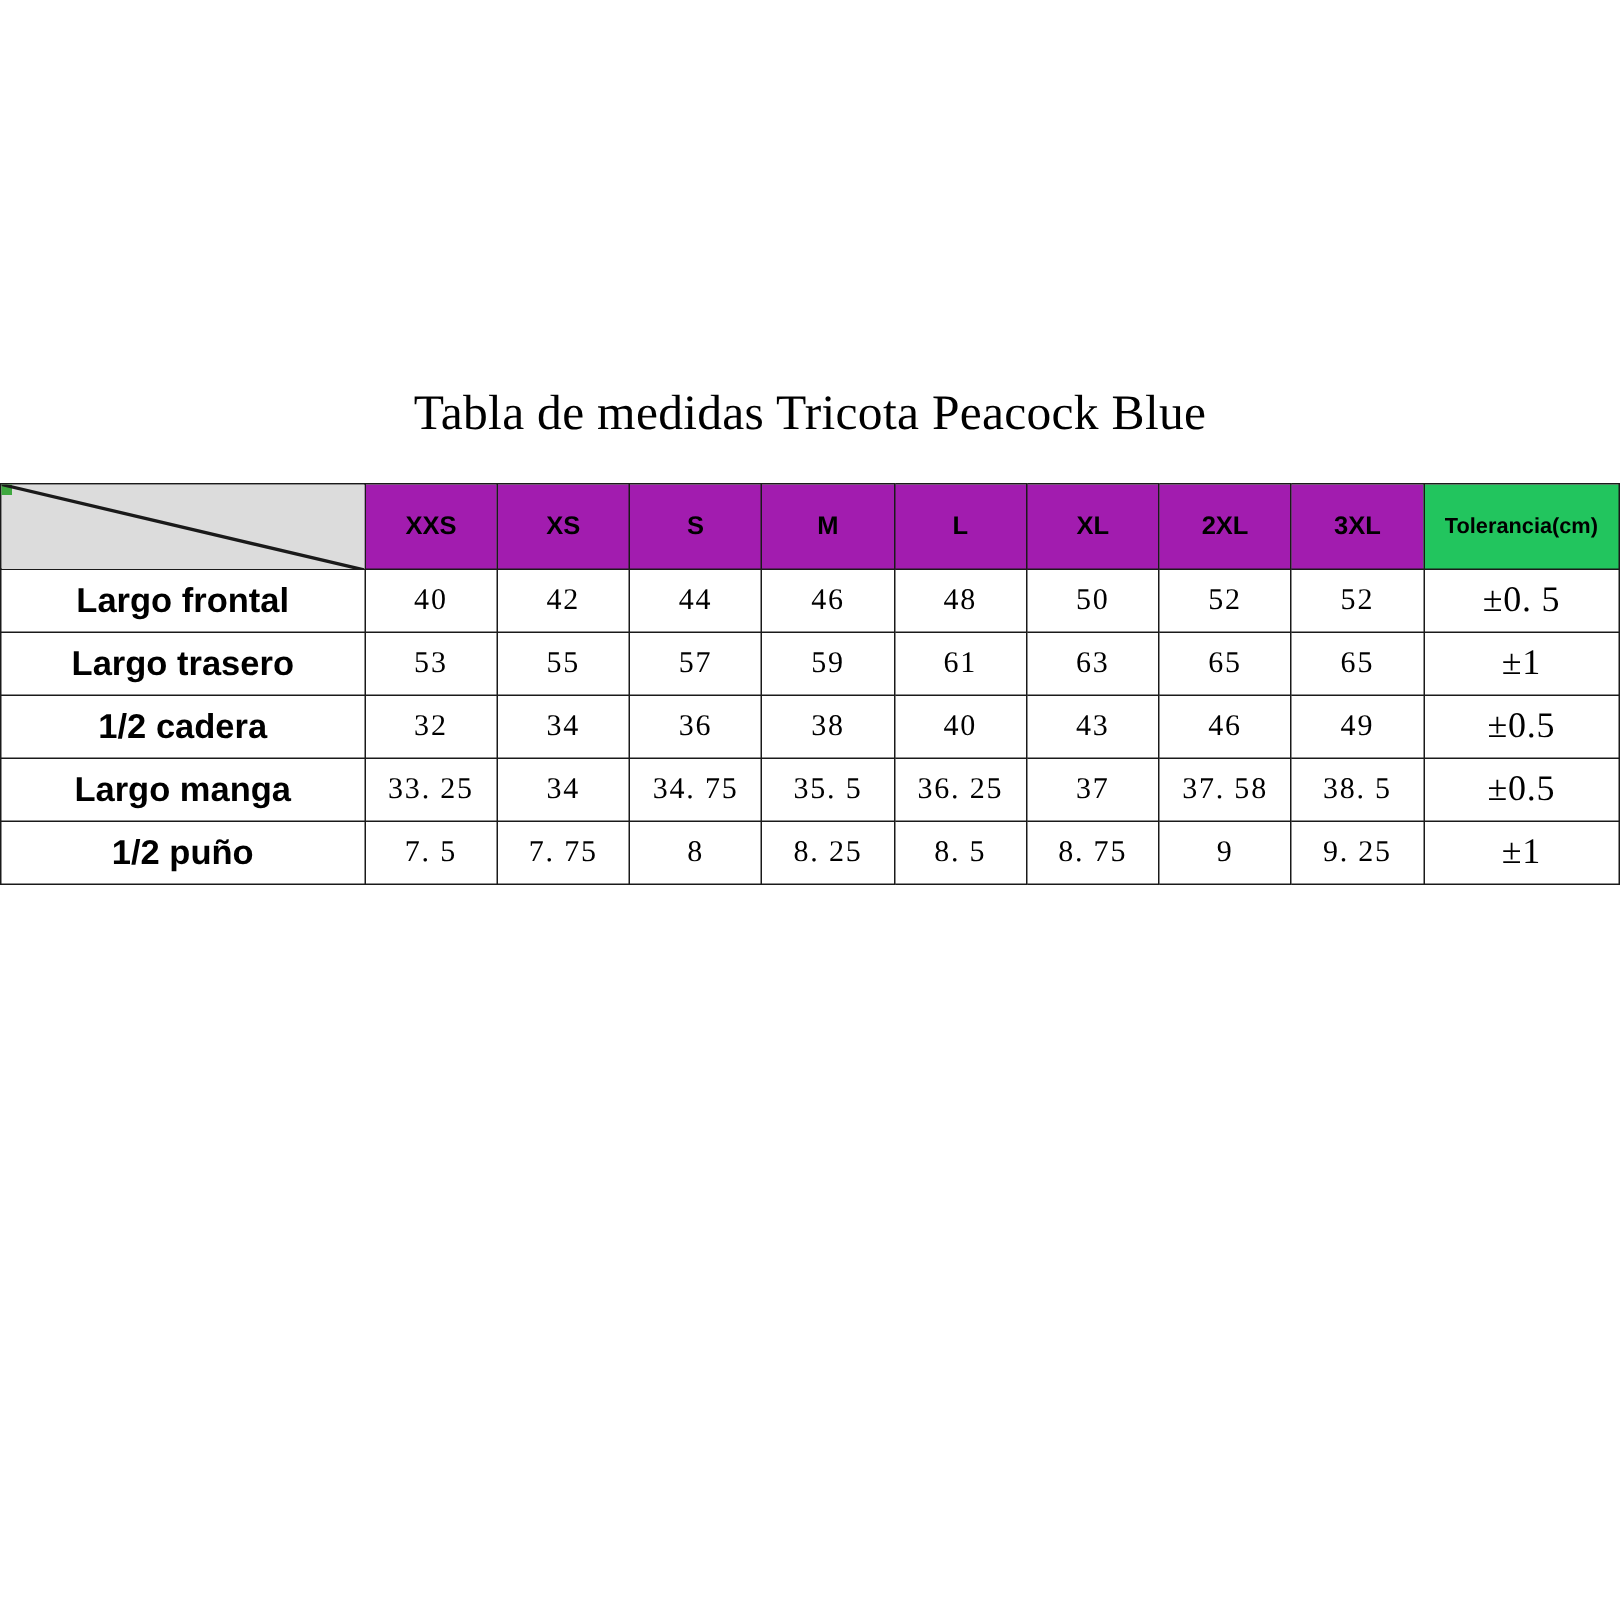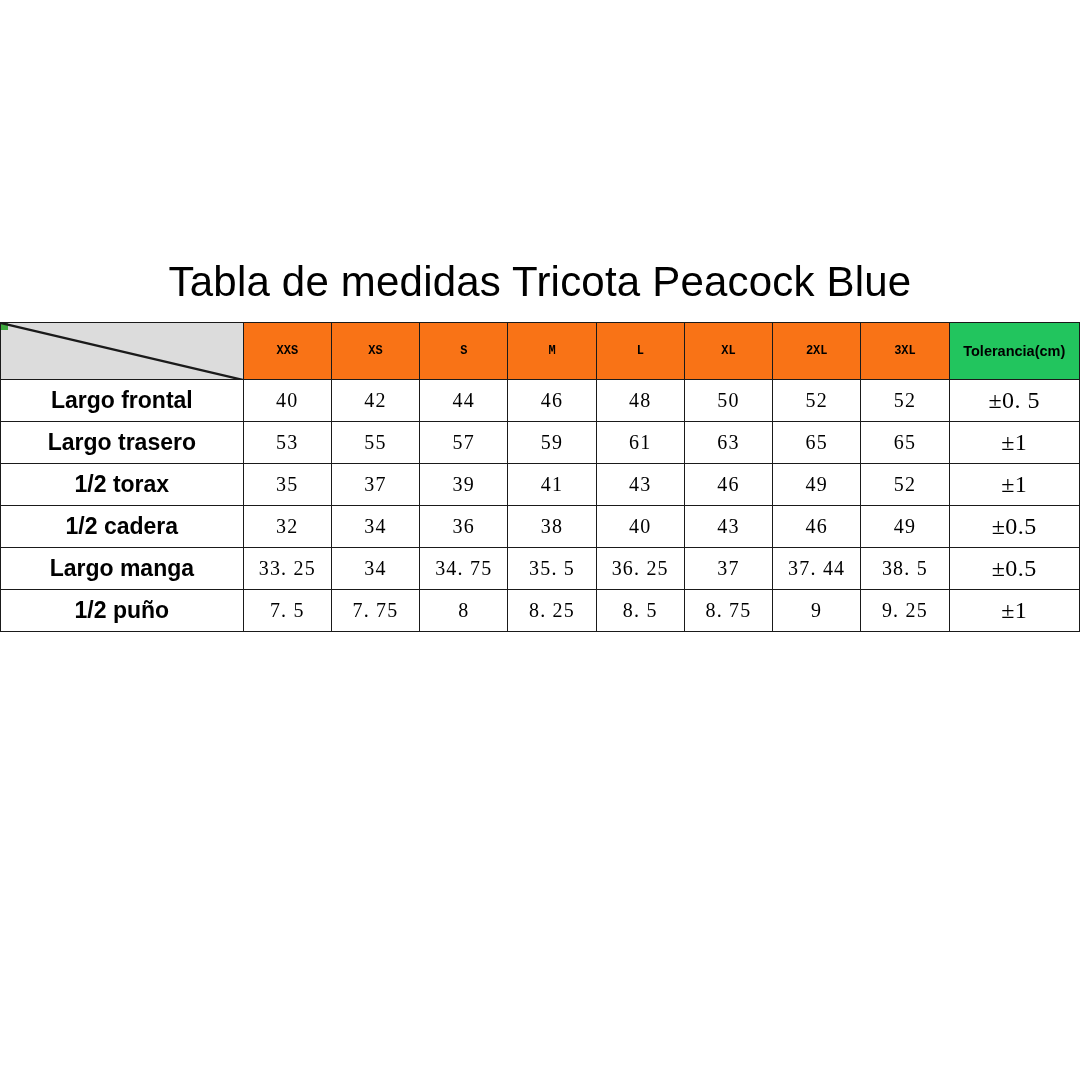--- a/index.html
+++ b/index.html
@@ -17,22 +17,22 @@
     position: relative;
     width: 1080px;
     height: 1080px;
   }
   .title {
     position: absolute;
     top: 258px;
     left: 0;
     width: 1080px;
     text-align: center;
-    font-family: Liberation Sans, sans-serif;
-    font-size: 42px;
+    font-family: Liberation Serif, serif;
+    font-size: 33px;
     color: #000000;
     letter-spacing: 0.2px;
   }
   .table-wrap {
     position: absolute;
     top: 322px;
     left: 0px;
     width: 1080px;
   }
   table.size-table {
@@ -60,24 +60,24 @@
     position: relative;
     border-left: 1.5px solid #1a1a1a;
     padding: 0;
   }
   th.corner .diag {
     position: absolute;
     inset: 0;
     display: block;
   }
   th.size-head {
-    background: #f97316;
-    font-size: 12px;
+    background: #a21caf;
+    font-size: 17px;
     font-weight: bold;
-    font-family: Liberation Mono, monospace;
+    font-family: Liberation Sans, sans-serif;
   }
   th.tol-head {
     background: #22c55e;
     font-size: 14.5px;
     font-weight: bold;
     font-family: "Liberation Sans", sans-serif;
     text-align: left;
     padding-left: 5px;
   }
   td.row-label {
@@ -168,52 +168,40 @@
           <td class="val">55</td>
           <td class="val">57</td>
           <td class="val">59</td>
           <td class="val">61</td>
           <td class="val">63</td>
           <td class="val">65</td>
           <td class="val">65</td>
           <td class="tol">±1</td>
         </tr>
         <tr>
-          <td class="row-label">1/2 torax</td>
-          <td class="val">35</td>
-          <td class="val">37</td>
-          <td class="val">39</td>
-          <td class="val">41</td>
-          <td class="val">43</td>
-          <td class="val">46</td>
-          <td class="val">49</td>
-          <td class="val">52</td>
-          <td class="tol">±1</td>
-        </tr>
-        <tr>
           <td class="row-label">1/2 cadera</td>
           <td class="val">32</td>
           <td class="val">34</td>
           <td class="val">36</td>
           <td class="val">38</td>
           <td class="val">40</td>
           <td class="val">43</td>
           <td class="val">46</td>
           <td class="val">49</td>
           <td class="tol">±0.5</td>
         </tr>
         <tr>
           <td class="row-label">Largo manga</td>
           <td class="val">33. 25</td>
           <td class="val">34</td>
           <td class="val">34. 75</td>
           <td class="val">35. 5</td>
           <td class="val">36. 25</td>
           <td class="val">37</td>
-          <td class="val">37. 44</td>
+          <td class="val">37. 58</td>
           <td class="val">38. 5</td>
           <td class="tol">±0.5</td>
         </tr>
         <tr>
           <td class="row-label">1/2 puño</td>
           <td class="val">7. 5</td>
           <td class="val">7. 75</td>
           <td class="val">8</td>
           <td class="val">8. 25</td>
           <td class="val">8. 5</td>

